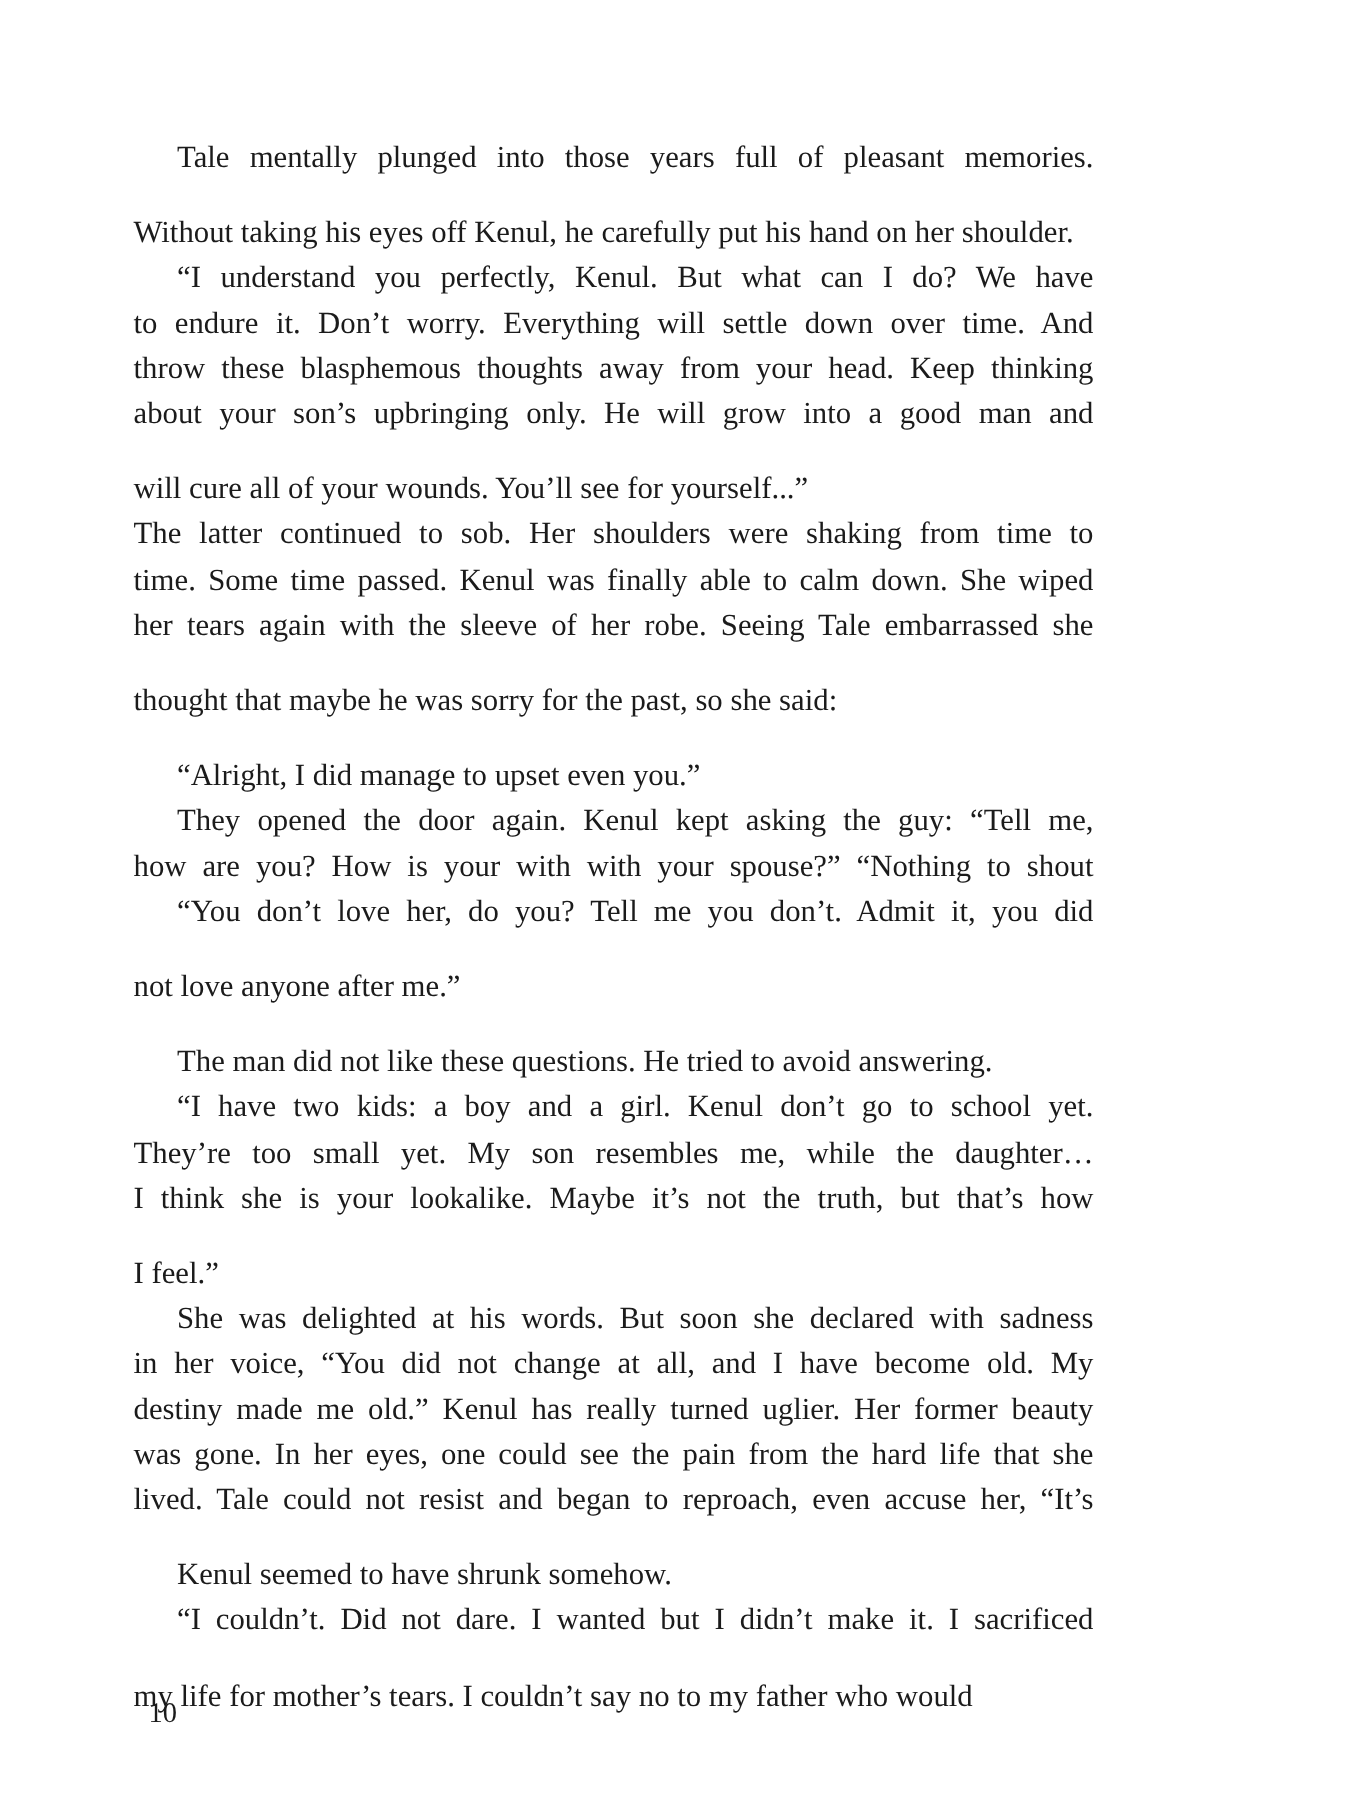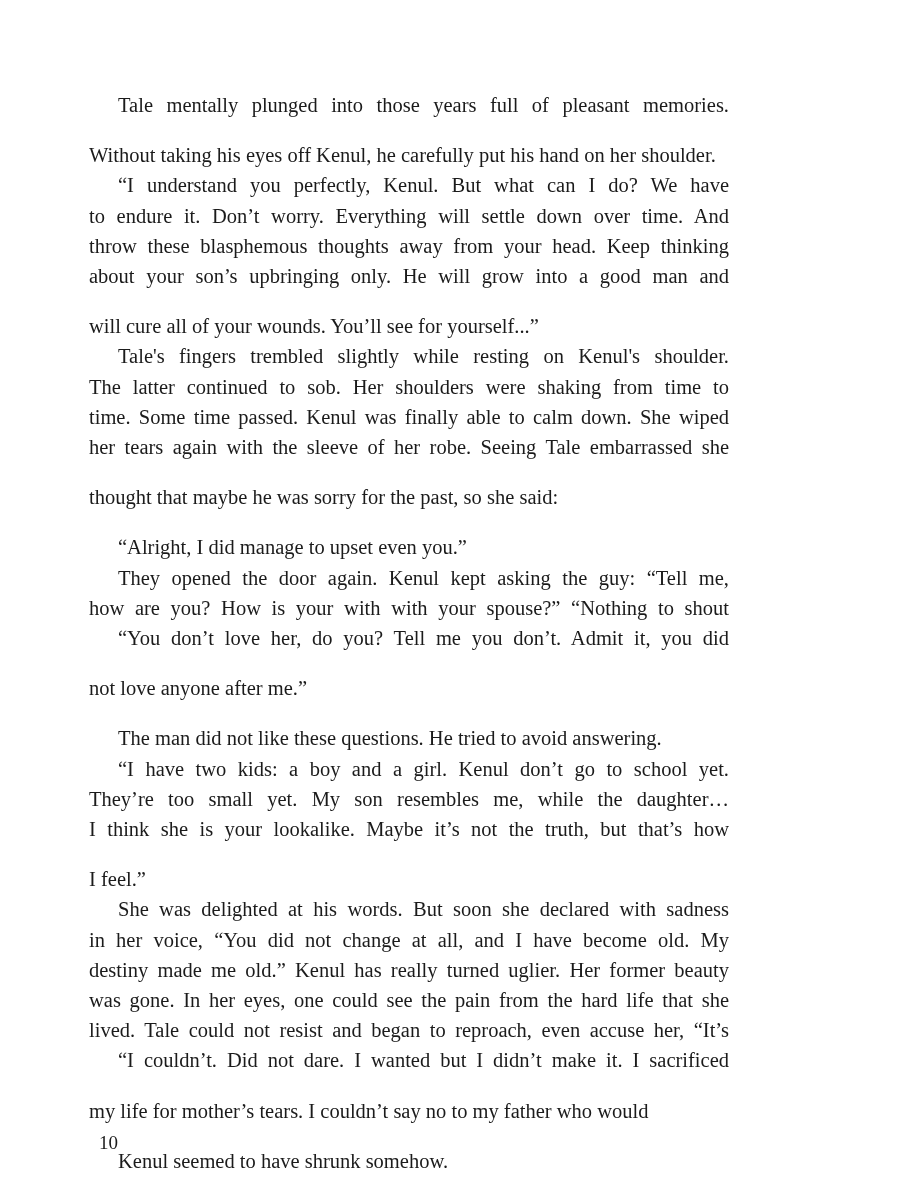--- a/index.html
+++ b/index.html
@@ -61,21 +61,20 @@
         <div class="line last">Without taking his eyes off Kenul, he carefully put his hand on her shoulder.</div>
       </div>
       <div class="paragraph">
         <div class="line indent">“I understand you perfectly, Kenul. But what can I do? We have</div>
         <div class="line">to endure it. Don’t worry. Everything will settle down over time. And</div>
         <div class="line">throw these blasphemous thoughts away from your head. Keep thinking</div>
         <div class="line">about your son’s upbringing only. He will grow into a good man and</div>
         <div class="line last">will cure all of your wounds. You’ll see for yourself...”</div>
       </div>
       <div class="paragraph">
-        <div class="line indent">Tale's fingers trembled slightly while resting on Kenul's shoulder.</div>
         <div class="line">The latter continued to sob. Her shoulders were shaking from time to</div>
         <div class="line">time. Some time passed. Kenul was finally able to calm down. She wiped</div>
         <div class="line">her tears again with the sleeve of her robe. Seeing Tale embarrassed she</div>
         <div class="line last">thought that maybe he was sorry for the past, so she said:</div>
       </div>
       <div class="paragraph">
         <div class="line indent last">“Alright, I did manage to upset even you.”</div>
       </div>
       <div class="paragraph">
         <div class="line indent">They opened the door again. Kenul kept asking the guy: “Tell me,</div>
@@ -95,21 +94,21 @@
         <div class="line last">I feel.”</div>
       </div>
       <div class="paragraph">
         <div class="line indent">She was delighted at his words. But soon she declared with sadness</div>
         <div class="line">in her voice, “You did not change at all, and I have become old. My</div>
         <div class="line">destiny made me old.” Kenul has really turned uglier. Her former beauty</div>
         <div class="line">was gone. In her eyes, one could see the pain from the hard life that she</div>
         <div class="line">lived. Tale could not resist and began to reproach, even accuse her, “It’s</div>
       </div>
       <div class="paragraph">
+        <div class="line indent last">Kenul seemed to have shrunk somehow.</div>
+      </div>
+      <div class="paragraph">
         <div class="line indent">“I couldn’t. Did not dare. I wanted but I didn’t make it. I sacrificed</div>
         <div class="line last">my life for mother’s tears. I couldn’t say no to my father who would</div>
-      </div>
-      <div class="paragraph">
-        <div class="line indent last">Kenul seemed to have shrunk somehow.</div>
       </div>
     </div>
   <div class="page-number">10</div>
 </div>
 
 </body></html>

